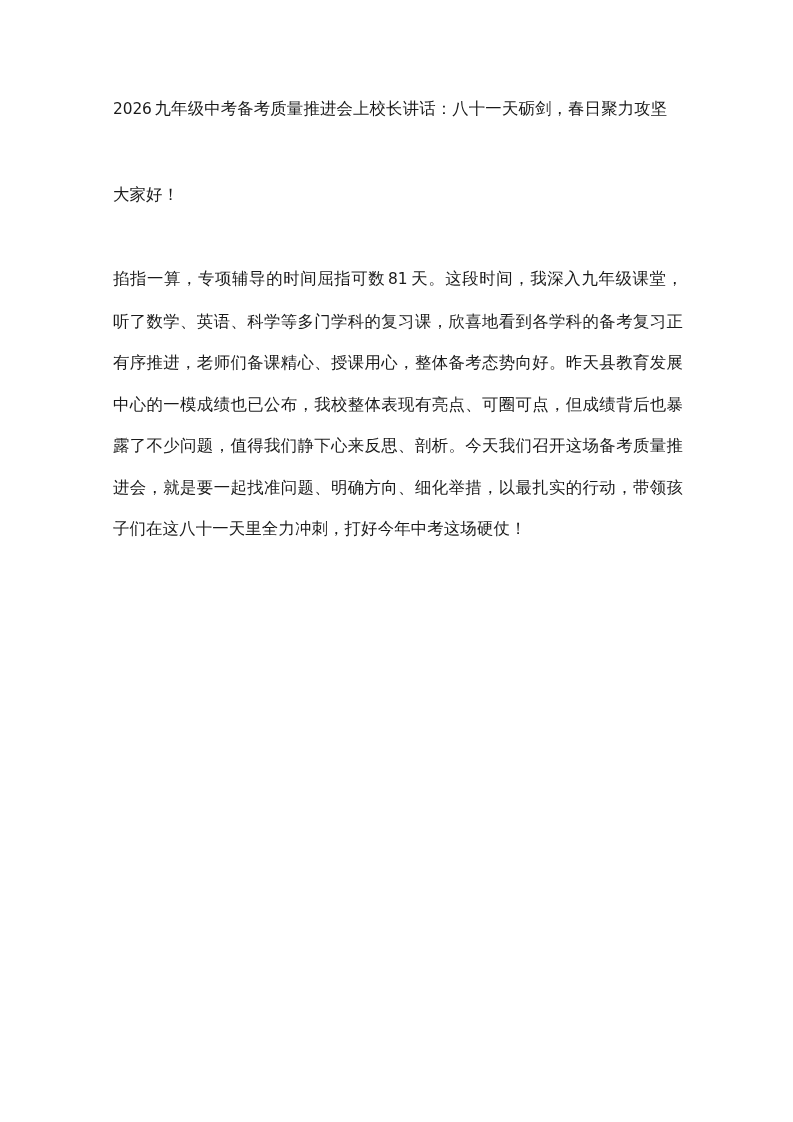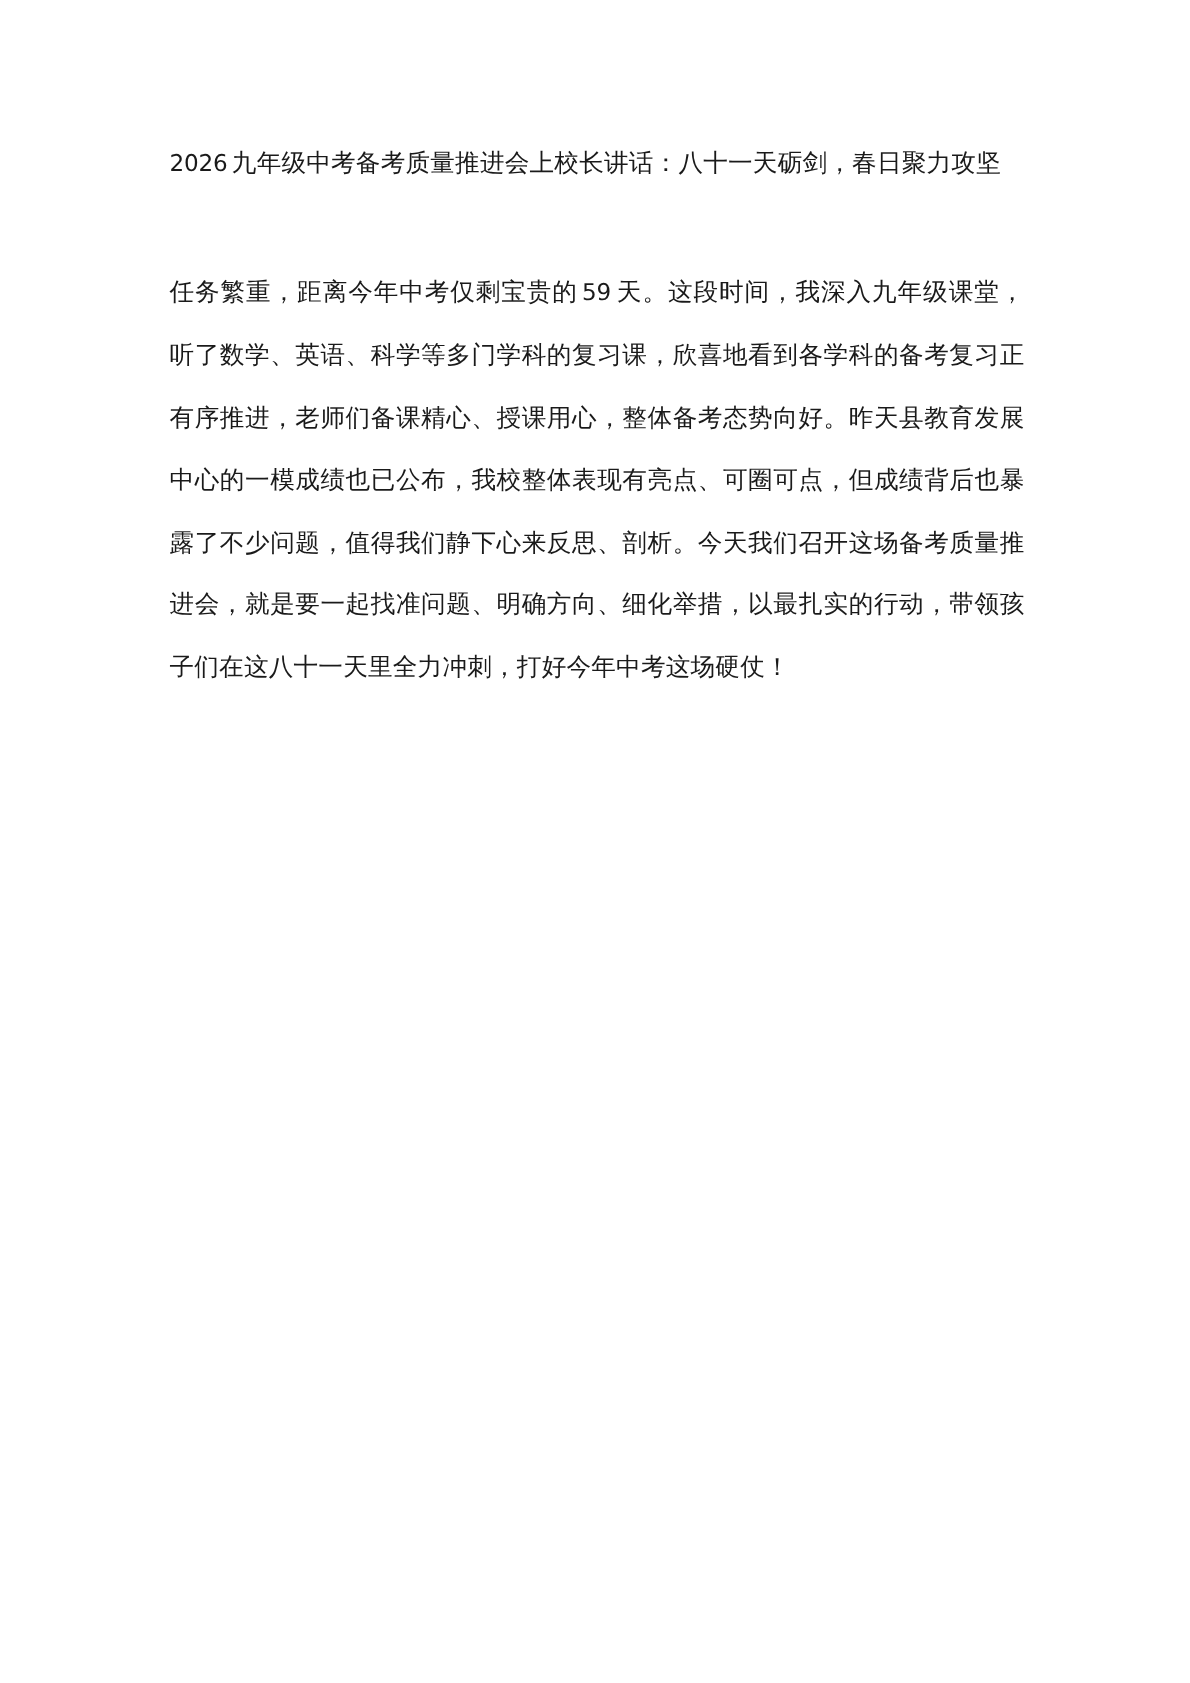--- a/index.html
+++ b/index.html
@@ -70,19 +70,20 @@
 </head>
 <body>
 
 <div class="page">
 
   <div class="doc-body">
 
     <p class="para title"><span class="latin latin-sp-after">2026</span><span>九年级中考备考质量推进会上校长讲话：八十一天砺剑，春日聚力攻坚</span></p>
 
 
+    <p class="para greeting">大家好！</p>
 
-    <p class="para block"><span>任务繁重，距离今年中考仅剩宝贵的</span><span class="latin latin-sp-both">59</span><span>天。这段时间，我深入九年级课堂，听了数学、英语、科学等多门学科的复习课，欣喜地看到各学科的备考复习正有序推进，老师们备课精心、授课用心，整体备考态势向好。昨天县教育发展中心的一模成绩也已公布，我校整体表现有亮点、可圈可点，但成绩背后也暴露了不少问题，值得我们静下心来反思、剖析。今天我们召开这场备考质量推进会，就是要一起找准问题、明确方向、细化举措，以最扎实的行动，带领孩子们在这八十一天里全力冲刺，打好今年中考这场硬仗！</span></p>
+    <p class="para block"><span>掐指一算，专项辅导的时间屈指可数</span><span class="latin latin-sp-both">81</span><span>天。这段时间，我深入九年级课堂，听了数学、英语、科学等多门学科的复习课，欣喜地看到各学科的备考复习正有序推进，老师们备课精心、授课用心，整体备考态势向好。昨天县教育发展中心的一模成绩也已公布，我校整体表现有亮点、可圈可点，但成绩背后也暴露了不少问题，值得我们静下心来反思、剖析。今天我们召开这场备考质量推进会，就是要一起找准问题、明确方向、细化举措，以最扎实的行动，带领孩子们在这八十一天里全力冲刺，打好今年中考这场硬仗！</span></p>
 
 
   </div>
 
 </div>
 
 </body></html>

